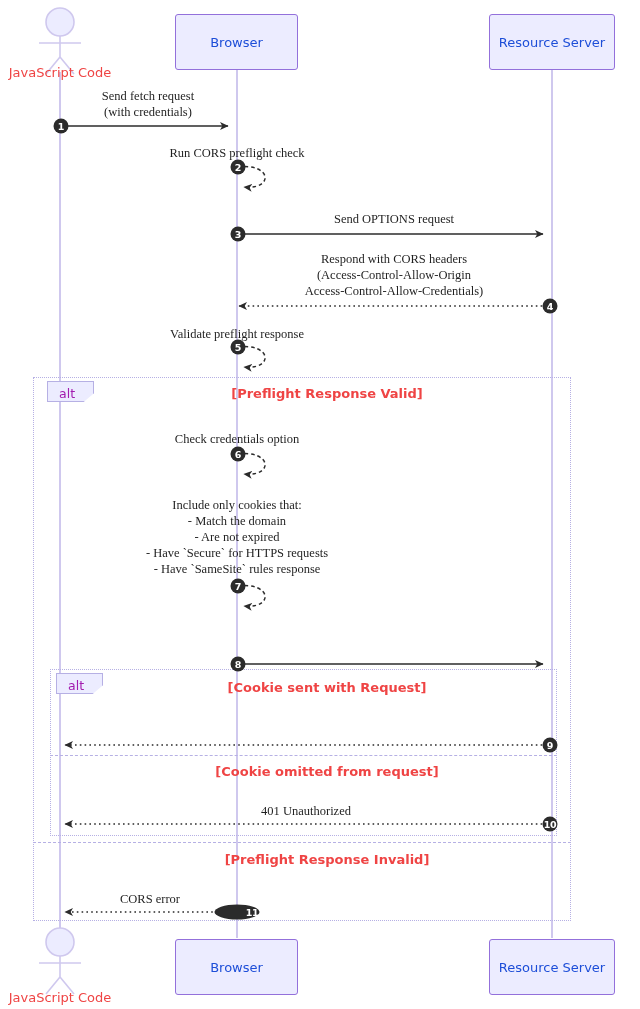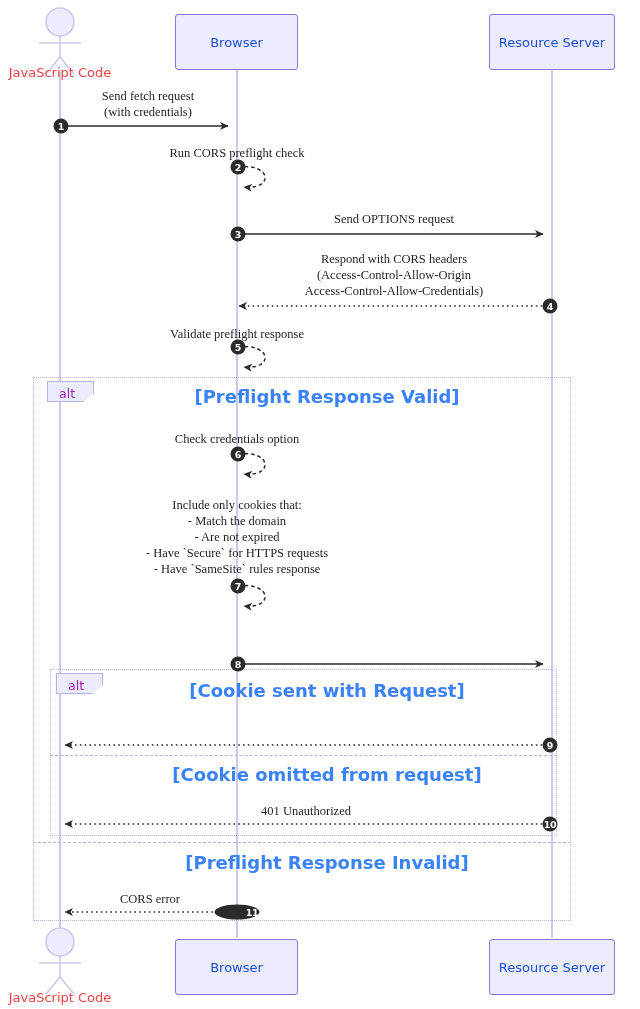--- a/index.html
+++ b/index.html
@@ -51,21 +51,21 @@
     position:absolute;
     background:#ECECFF;
     border:1.2px solid #B6B0E4;
     box-sizing:border-box;
     font-size:12.5px;color:#a21caf;
     display:flex;align-items:flex-end;
     padding-left:11px;
     clip-path:polygon(0 0,100% 0,100% 58%,78% 100%,0 100%);
   }
   .cond-label{
-    position:absolute;font-size:18px;color:#3b82f6;
+    position:absolute;font-size:13px;color:#ef4444;
     transform:translateX(-50%);white-space:nowrap;font-weight:600;
   }
   .badge{
     position:absolute;width:15px;height:15px;border-radius:50%;
     background:#2b2b2b;color:#ffffff;
     font-size:9.5px;font-weight:700;
     display:flex;align-items:center;justify-content:center;
     transform:translate(-50%,-50%);
     letter-spacing:-0.3px;
     z-index:6;

